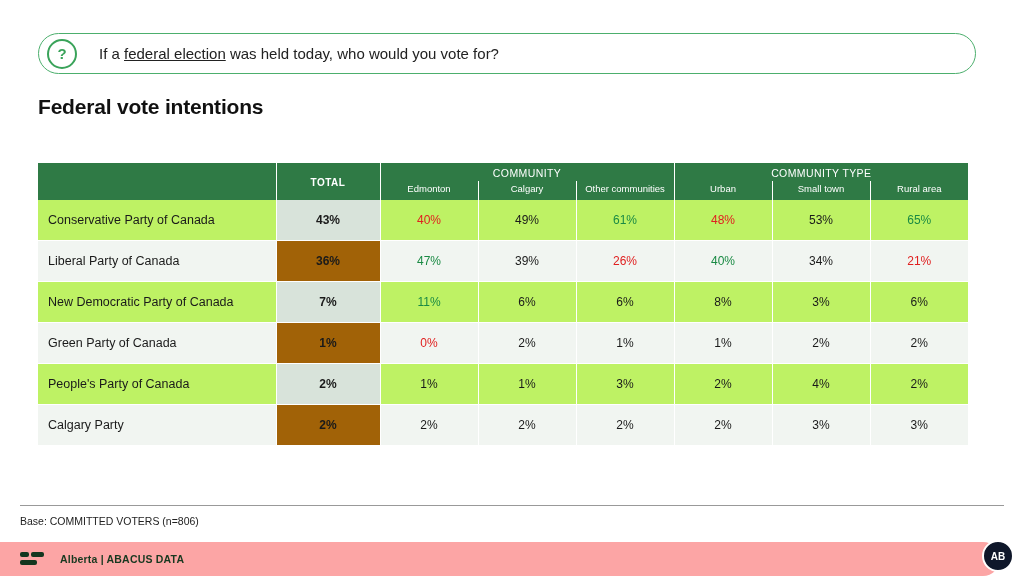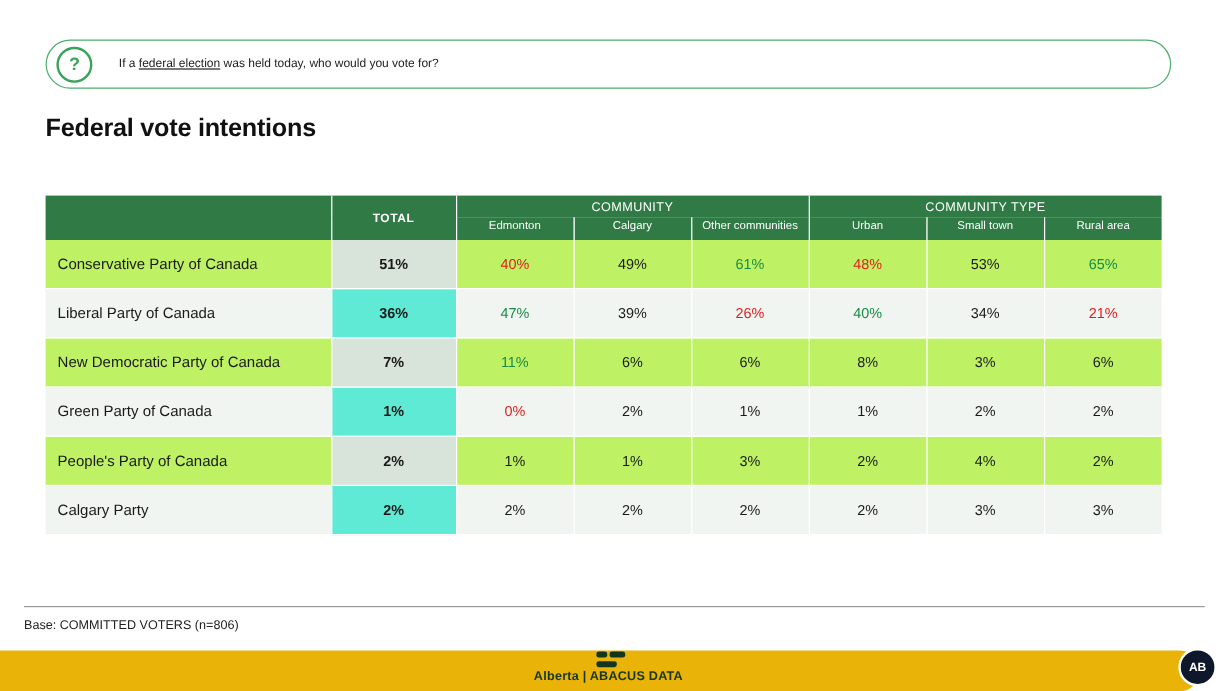--- a/index.html
+++ b/index.html
@@ -39,21 +39,21 @@
     font-weight: bold;
     display: flex;
     align-items: center;
     justify-content: center;
     margin-left: 8px;
     flex: 0 0 auto;
     background: #ffffff;
   }
   .q-text {
     margin-left: 22px;
-    font-size: 10px;
+    font-size: 15px;
     color: #222;
   }
   .q-text u { text-decoration: underline; }
 
   
   .page-title {
     position: absolute;
     left: 38px;
     top: 95px;
     font-size: 21px;
@@ -114,21 +114,21 @@
     text-align: left;
     padding-left: 10px;
     font-size: 12.5px;
   }
   tbody td.total {
     font-weight: bold;
   }
   tbody tr.even td { background: #bef264; }
   tbody tr.odd td  { background: #f1f5f1; }
   tbody tr.even td.total { background: #d8e3da; }
-  tbody tr.odd  td.total { background: #5eead4; }
+  tbody tr.odd  td.total { background: #a16207; }
 
   .hi-up   { color: #1a8a44; }
   .hi-down { color: #e02020; }
 
   
   col.c-label { width: 238px; }
   col.c-total { width: 104px; }
   col.c-n     { width: 98px; }
 
   
@@ -145,26 +145,25 @@
     top: 515px;
     font-size: 10.5px;
     color: #222;
   }
   .footer-bar {
     position: absolute;
     left: 0;
     bottom: 0;
     width: 1000px;
     height: 34px;
-    background: #eab308;
+    background: #fca5a5;
     border-top-right-radius: 17px;
     border-bottom-right-radius: 17px;
     display: flex;
     align-items: center;
-    flex-direction: column;
   }
   .footer-logo {
     margin-left: 20px;
     width: 26px;
     height: 16px;
     position: relative;
     flex: 0 0 auto;
   }
   .footer-logo span {
     position: absolute;
@@ -234,21 +233,21 @@
         <th>Calgary</th>
         <th>Other communities</th>
         <th>Urban</th>
         <th>Small town</th>
         <th>Rural area</th>
       </tr>
     </thead>
     <tbody id="tbody">
         <tr class="even">
           <td class="rowlabel">Conservative Party of Canada</td>
-          <td class="total">51%</td>
+          <td class="total">43%</td>
           <td class="hi-down">40%</td>
           <td>49%</td>
           <td class="hi-up">61%</td>
           <td class="hi-down">48%</td>
           <td>53%</td>
           <td class="hi-up">65%</td>
         </tr>
         <tr class="odd">
           <td class="rowlabel">Liberal Party of Canada</td>
           <td class="total">36%</td>

